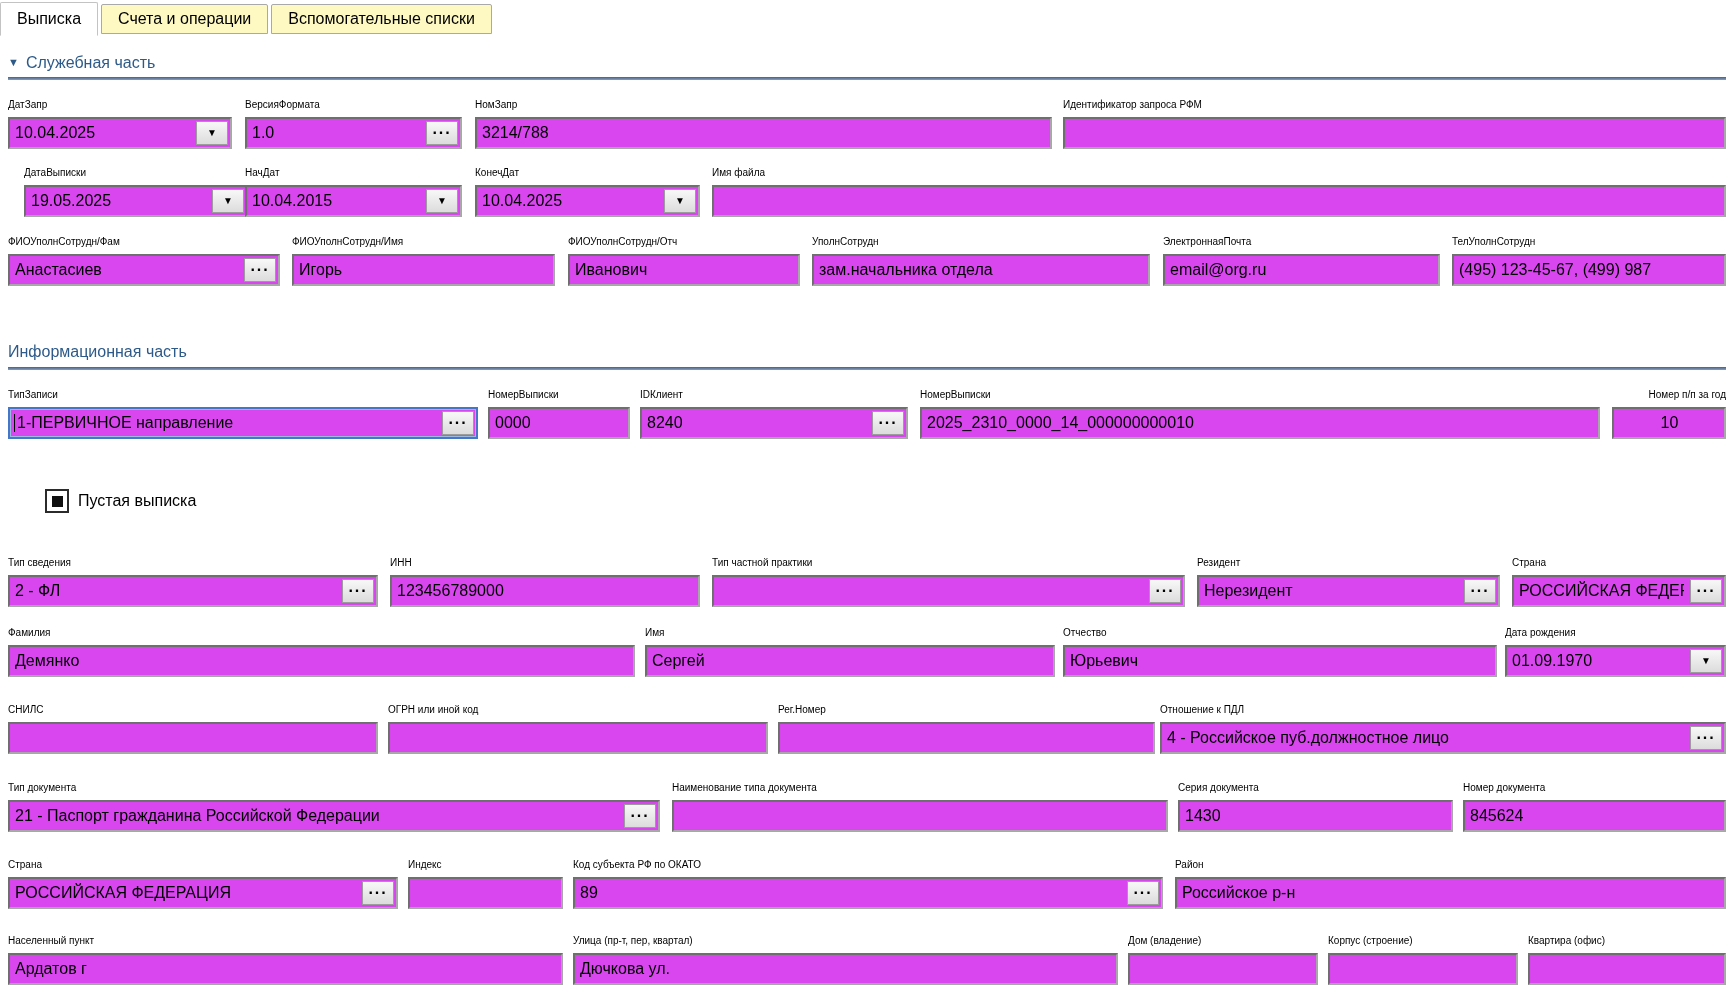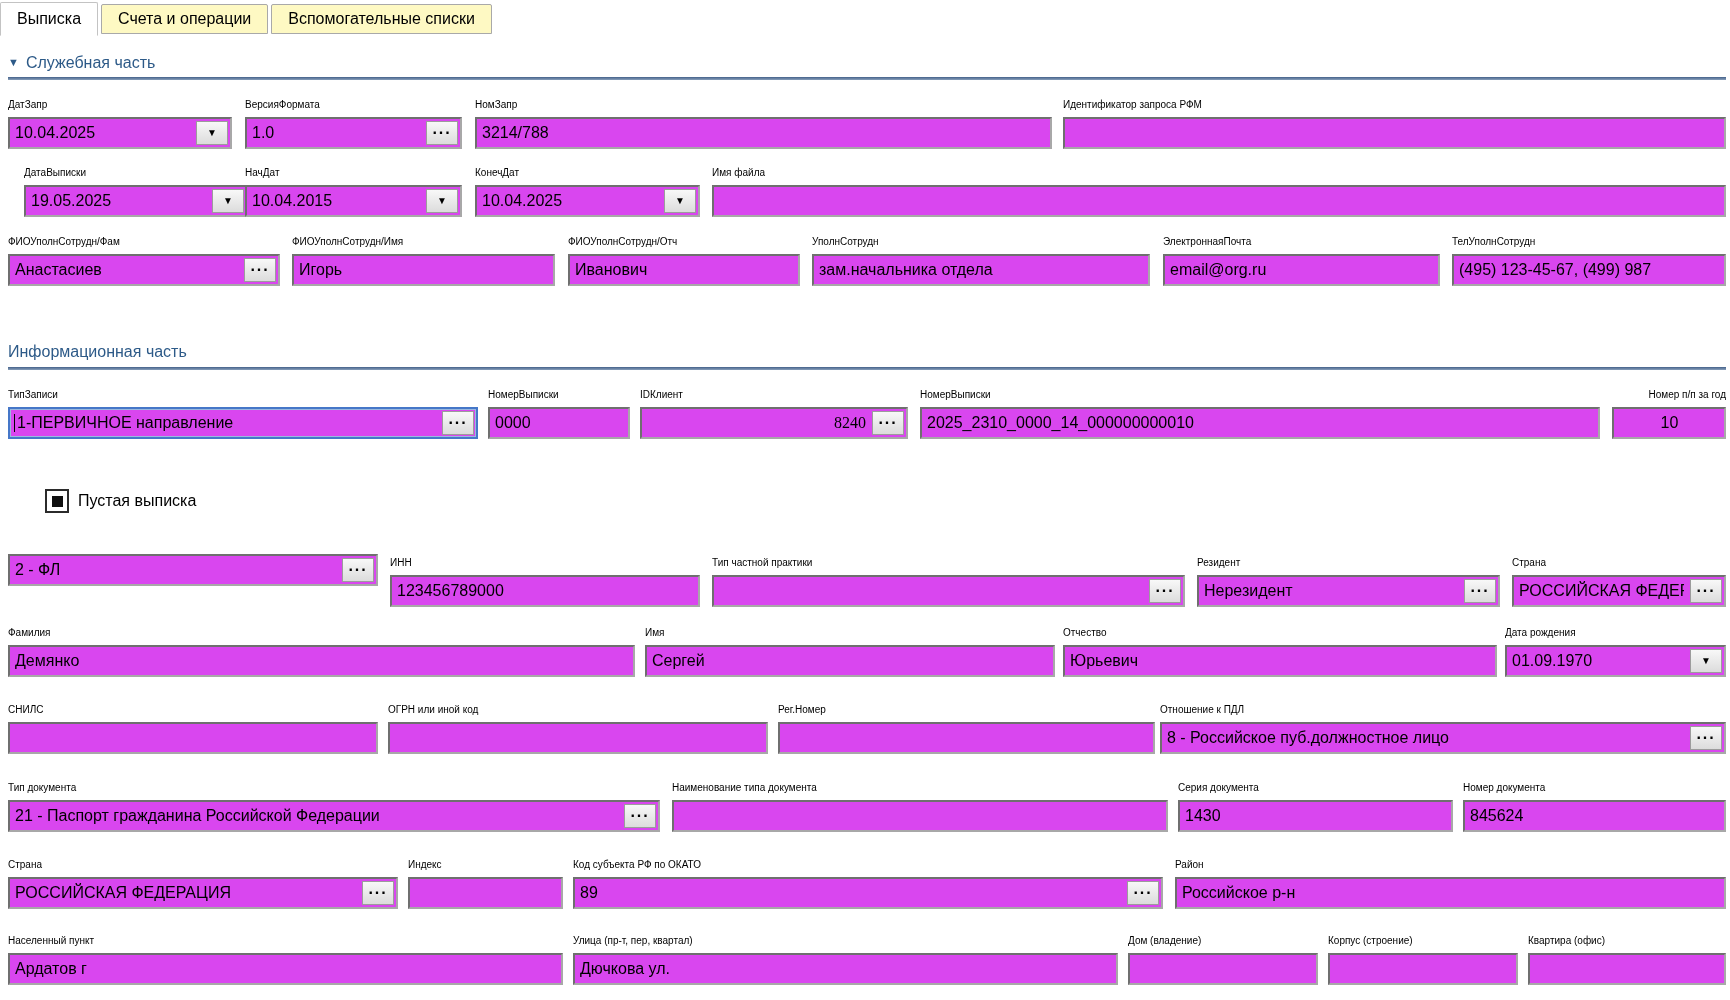--- a/index.html
+++ b/index.html
@@ -202,21 +202,21 @@
     </div>
   <div class="fld" style="left:488px;top:386px;width:142px">
       <div class="lbl">НомерВыписки</div>
       <div class="box">
         <div class="val">0000</div>
       </div>
     </div>
   <div class="fld" style="left:640px;top:386px;width:268px">
       <div class="lbl">IDКлиент</div>
       <div class="box has-btn">
-        <div class="val" style="text-align: right; font-family: Liberation Serif, serif;">8240</div>
+        <div class="val" style="">8240</div>
         <div class="btn ell">
           <span>···</span>
         </div>
       </div>
     </div>
   <div class="fld" style="left:920px;top:386px;width:680px">
       <div class="lbl">НомерВыписки</div>
       <div class="box">
         <div class="val">2025_2310_0000_14_000000000010</div>
       </div>
@@ -229,20 +229,21 @@
     </div>
 
   <div class="chk" style="left:45px;top:489px">
     <span class="sq">
         <span class="fill"></span>
       </span>
     <span class="chklbl">Пустая выписка</span>
   </div>
 
   <div class="fld" style="left:8px;top:554px;width:370px">
+      <div class="lbl">Тип сведения</div>
       <div class="box has-btn">
         <div class="val">2 - ФЛ</div>
         <div class="btn ell">
           <span>···</span>
         </div>
       </div>
     </div>
   <div class="fld" style="left:390px;top:554px;width:310px">
       <div class="lbl">ИНН</div>
       <div class="box">
@@ -319,21 +320,21 @@
     </div>
   <div class="fld" style="left:778px;top:701px;width:377px">
       <div class="lbl">Рег.Номер</div>
       <div class="box">
         <div class="val"></div>
       </div>
     </div>
   <div class="fld" style="left:1160px;top:701px;width:566px">
       <div class="lbl">Отношение к ПДЛ</div>
       <div class="box has-btn">
-        <div class="val">8 - Российское пуб.должностное лицо</div>
+        <div class="val">4 - Российское пуб.должностное лицо</div>
         <div class="btn ell">
           <span>···</span>
         </div>
       </div>
     </div>
 
   <div class="fld" style="left:8px;top:779px;width:652px">
       <div class="lbl">Тип документа</div>
       <div class="box has-btn">
         <div class="val">21 - Паспорт гражданина Российской Федерации</div>

